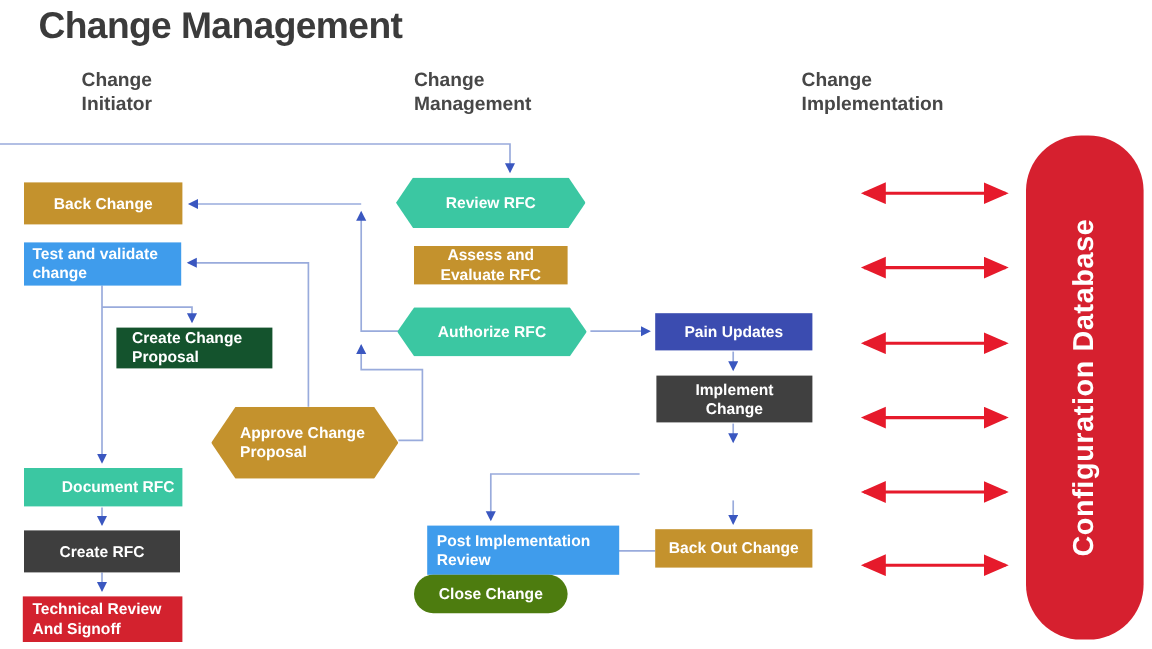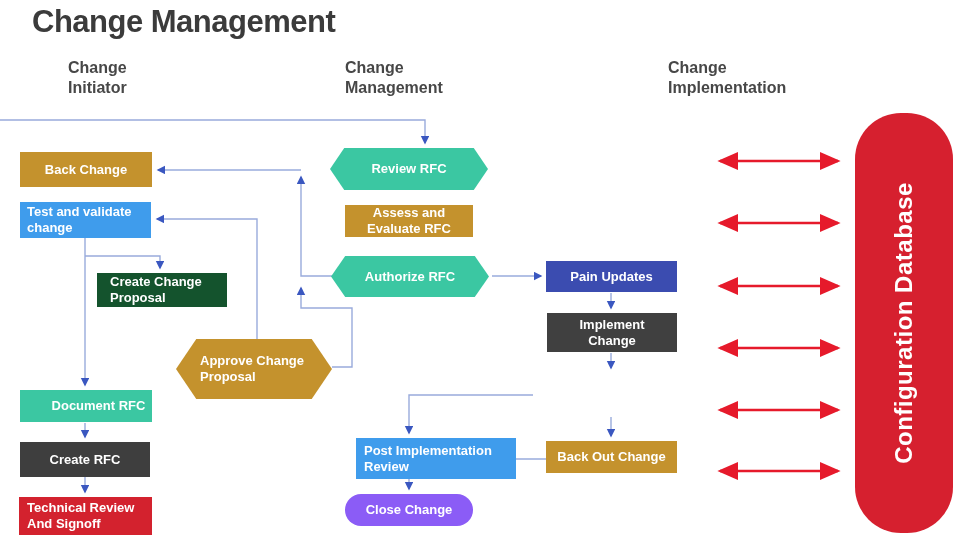--- a/index.html
+++ b/index.html
@@ -123,21 +123,21 @@
     <span class="lbl">Authorize RFC</span>
   </div>
   <div class="node" style="left: 345px; top: 205px; width: 128px; height: 32px; background-color: rgb(196, 146, 45);">
     <span class="lbl">Assess and
 Evaluate RFC</span>
   </div>
   <div class="node align-left" style="left: 332px; top: 438px; width: 160px; height: 41px; padding-left: 8px; background-color: rgb(63, 156, 236); margin-left: 24px;">
     <span class="lbl">Post Implementation
 Review</span>
   </div>
-  <div class="node rounded" style="left: 345px; top: 494px; width: 128px; height: 32px; background-color: #8b5cf6; align-items: center;">
+  <div class="node rounded" style="left: 345px; top: 479px; width: 128px; height: 32px; background-color: #4d7c0f; align-items: center;">
     <span class="lbl">Close Change</span>
   </div>
 
   <div class="node" style="left: 546px; top: 261px; width: 131px; height: 31px; background-color: rgb(59, 76, 176);">
     <span class="lbl">Pain Updates</span>
   </div>
   <div class="node" style="left: 547px; top: 313px; width: 130px; height: 39px; background-color: #404040;">
     <span class="lbl">Implement
 Change</span>
   </div>

